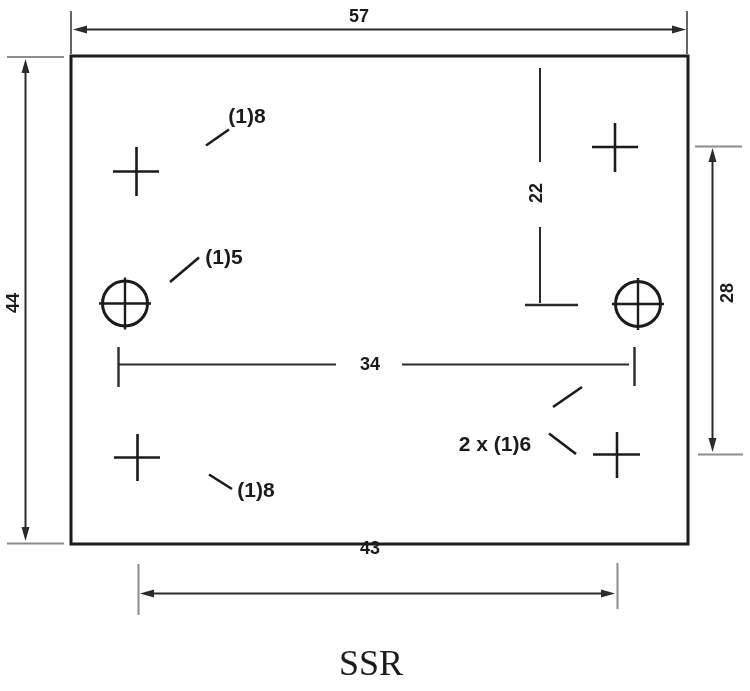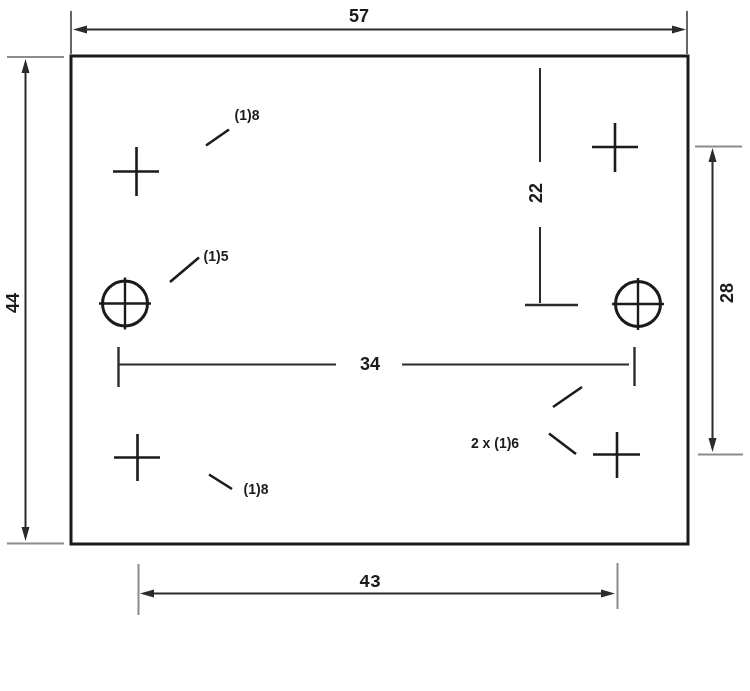--- a/index.html
+++ b/index.html
@@ -29,21 +29,21 @@
   .txt{
     position:absolute;
     color:var(--ink);
     font-size:18px;
     font-weight:700;
     white-space:nowrap;
     transform:translate(-50%,-50%);
     line-height:1;
   }
   .txt.rot{transform:translate(-50%,-50%) rotate(-90deg);}
-  .txt.lbl{font-size:14px;}
+  .txt.lbl{font-size:21px;}
   .title{
     position:absolute;
     color:var(--ink);
     font-family:"Liberation Serif", serif;
     font-weight:400;
     font-size:36px;
     white-space:nowrap;
     transform:translate(-50%,-50%);
     line-height:1;
   }
@@ -135,21 +135,22 @@
     <line x1="209" y1="474.5" x2="232" y2="489" class="leader"></line>
     <line x1="553" y1="407" x2="582" y2="387" class="leader"></line>
     <line x1="549" y1="433.5" x2="576" y2="454" class="leader"></line>
   </svg>
 
   <div class="txt" style="left:359px;top:16px;">57</div>
   <div class="txt rot" style="left:13px;top:303px;">44</div>
   <div class="txt rot" style="left:536px;top:193px;">22</div>
   <div class="txt rot" style="left:727px;top:293px;">28</div>
   <div class="txt" style="left:370px;top:364px;">34</div>
-  <div class="txt" style="left:370px;top:582px;font-family:Liberation Mono, monospace;">43</div>
+  <div class="txt" style="left:370px;top:548px;">43</div>
 
   <div class="txt lbl" style="left:247px;top:115px;">(1)8</div>
-  <div class="txt lbl" style="left:216px;top:256px;">(1)5</div>
+  <div class="txt lbl" style="left:224px;top:256px;">(1)5</div>
   <div class="txt lbl" style="left:256px;top:489px;">(1)8</div>
   <div class="txt lbl" style="left:495px;top:443px;">2 x (1)6</div>
 
+  <div class="title" style="left:371px;top:663px;">SSR</div>
 
 </div>
 
 </body></html>

